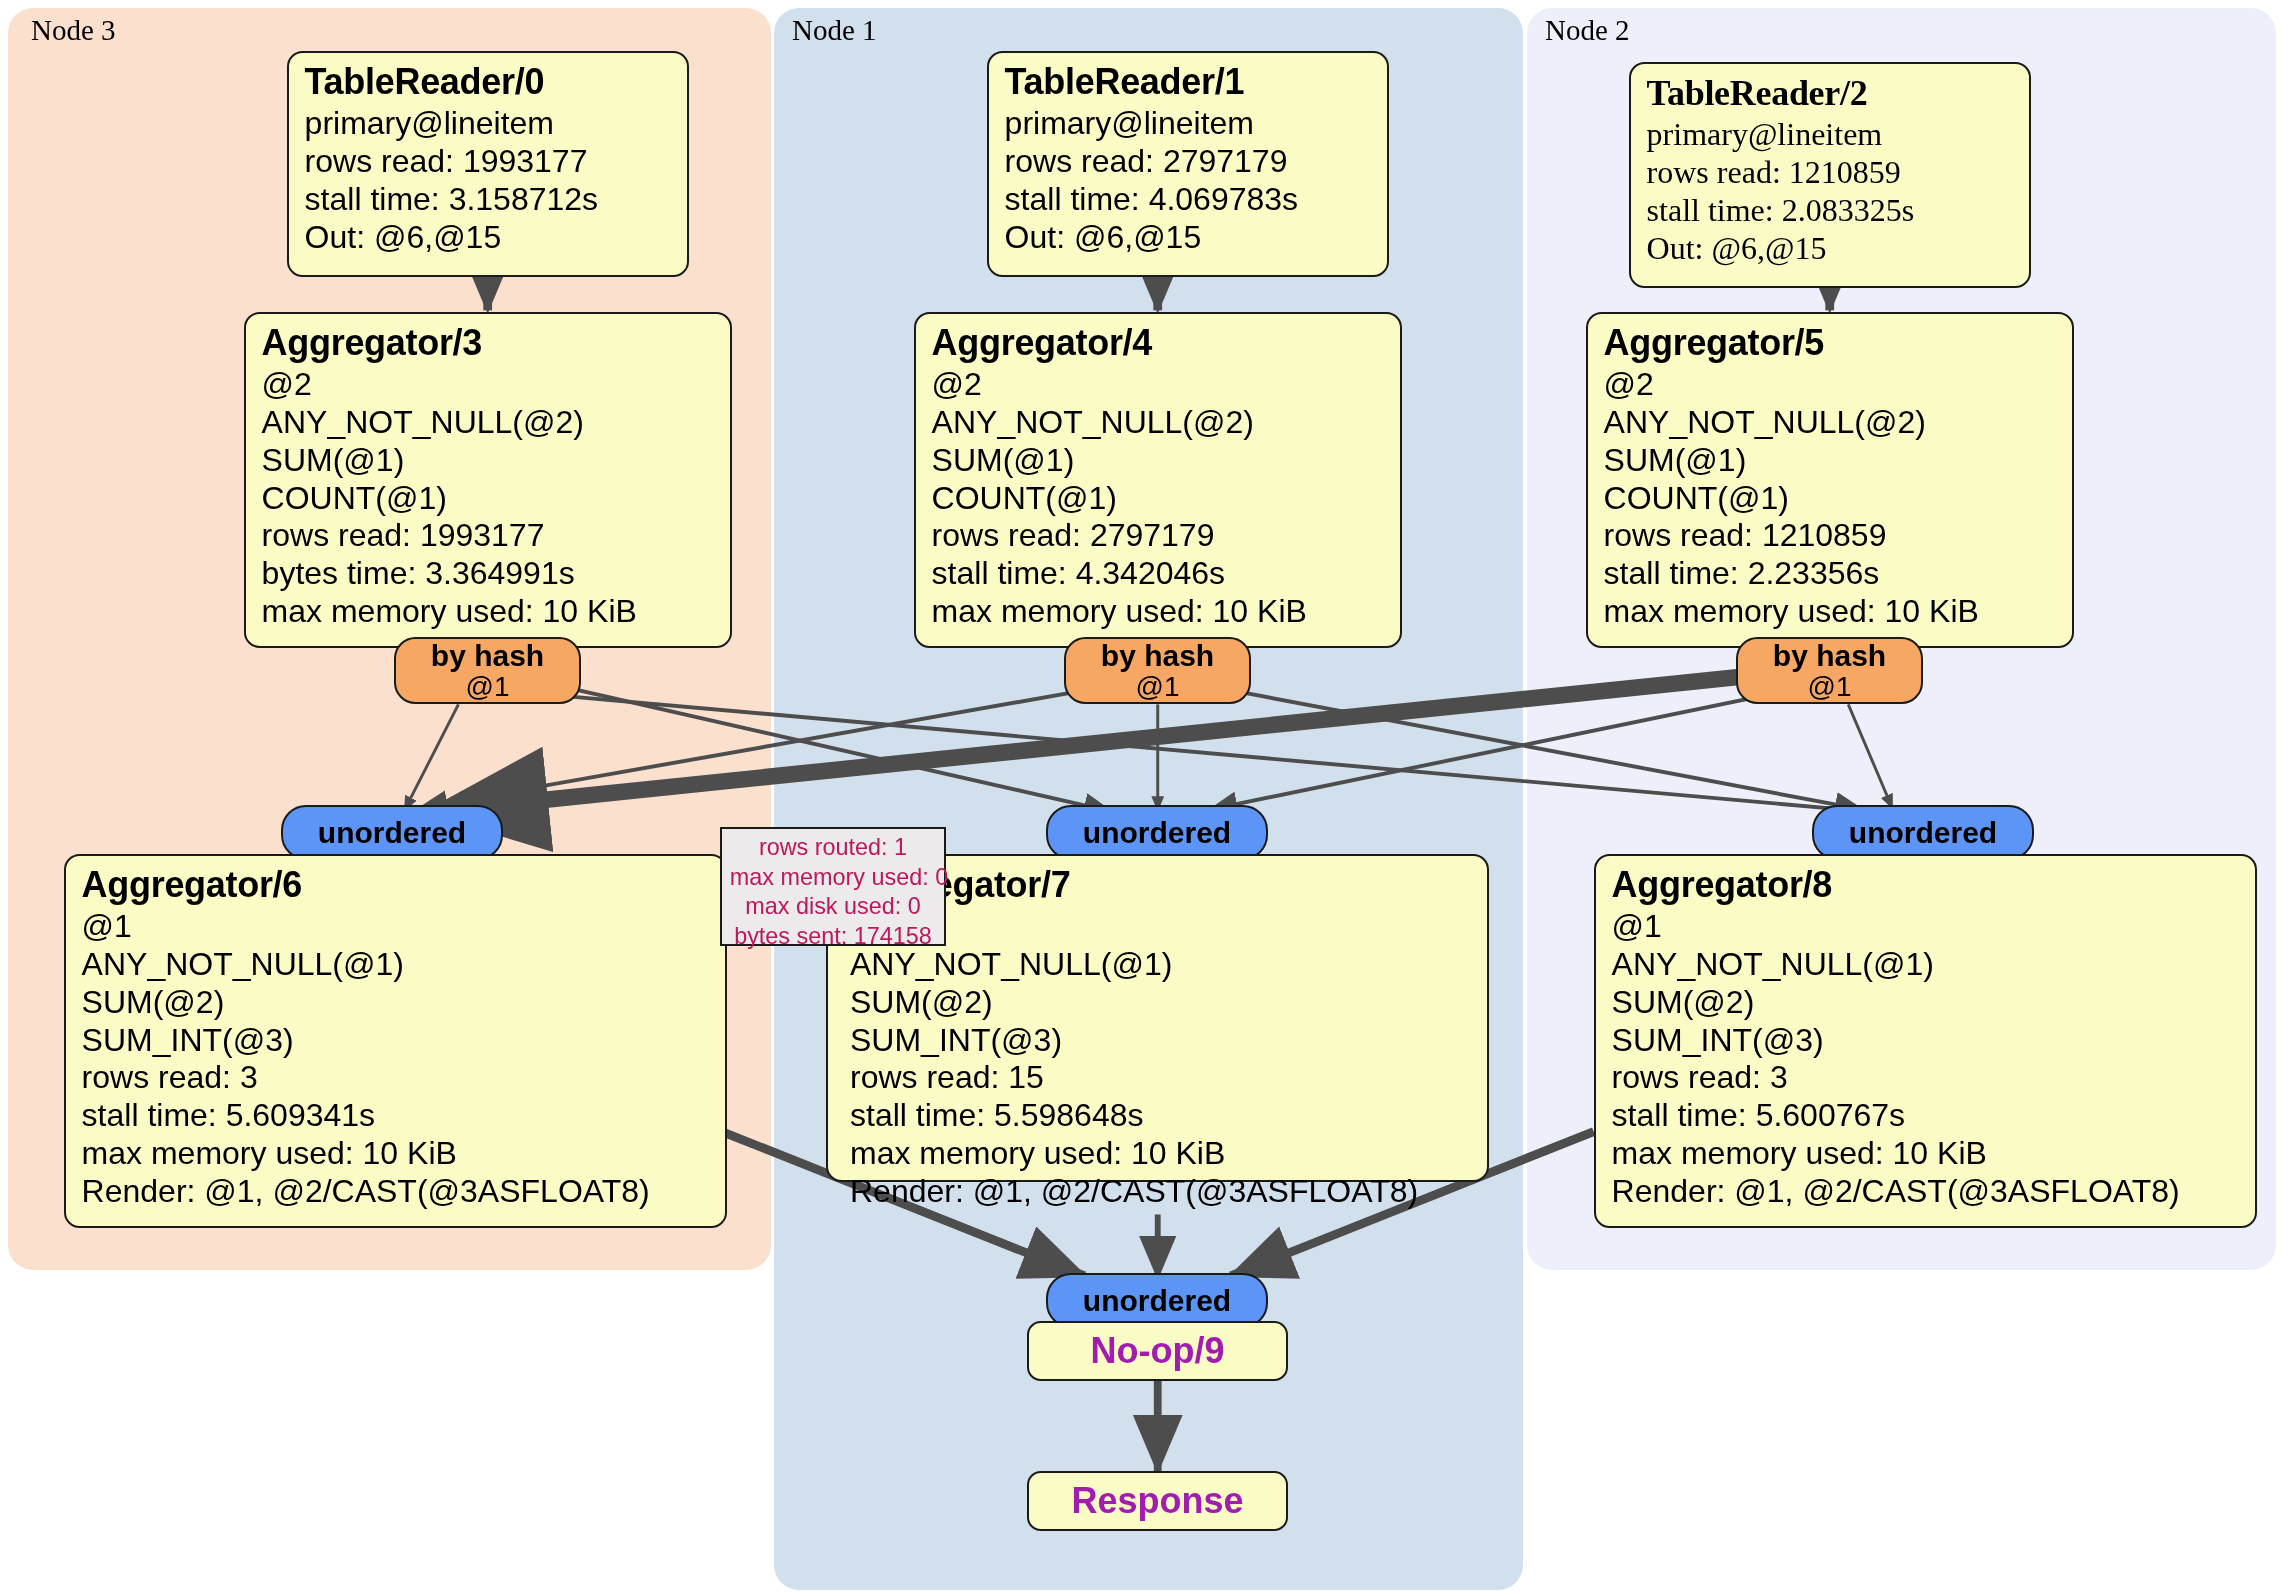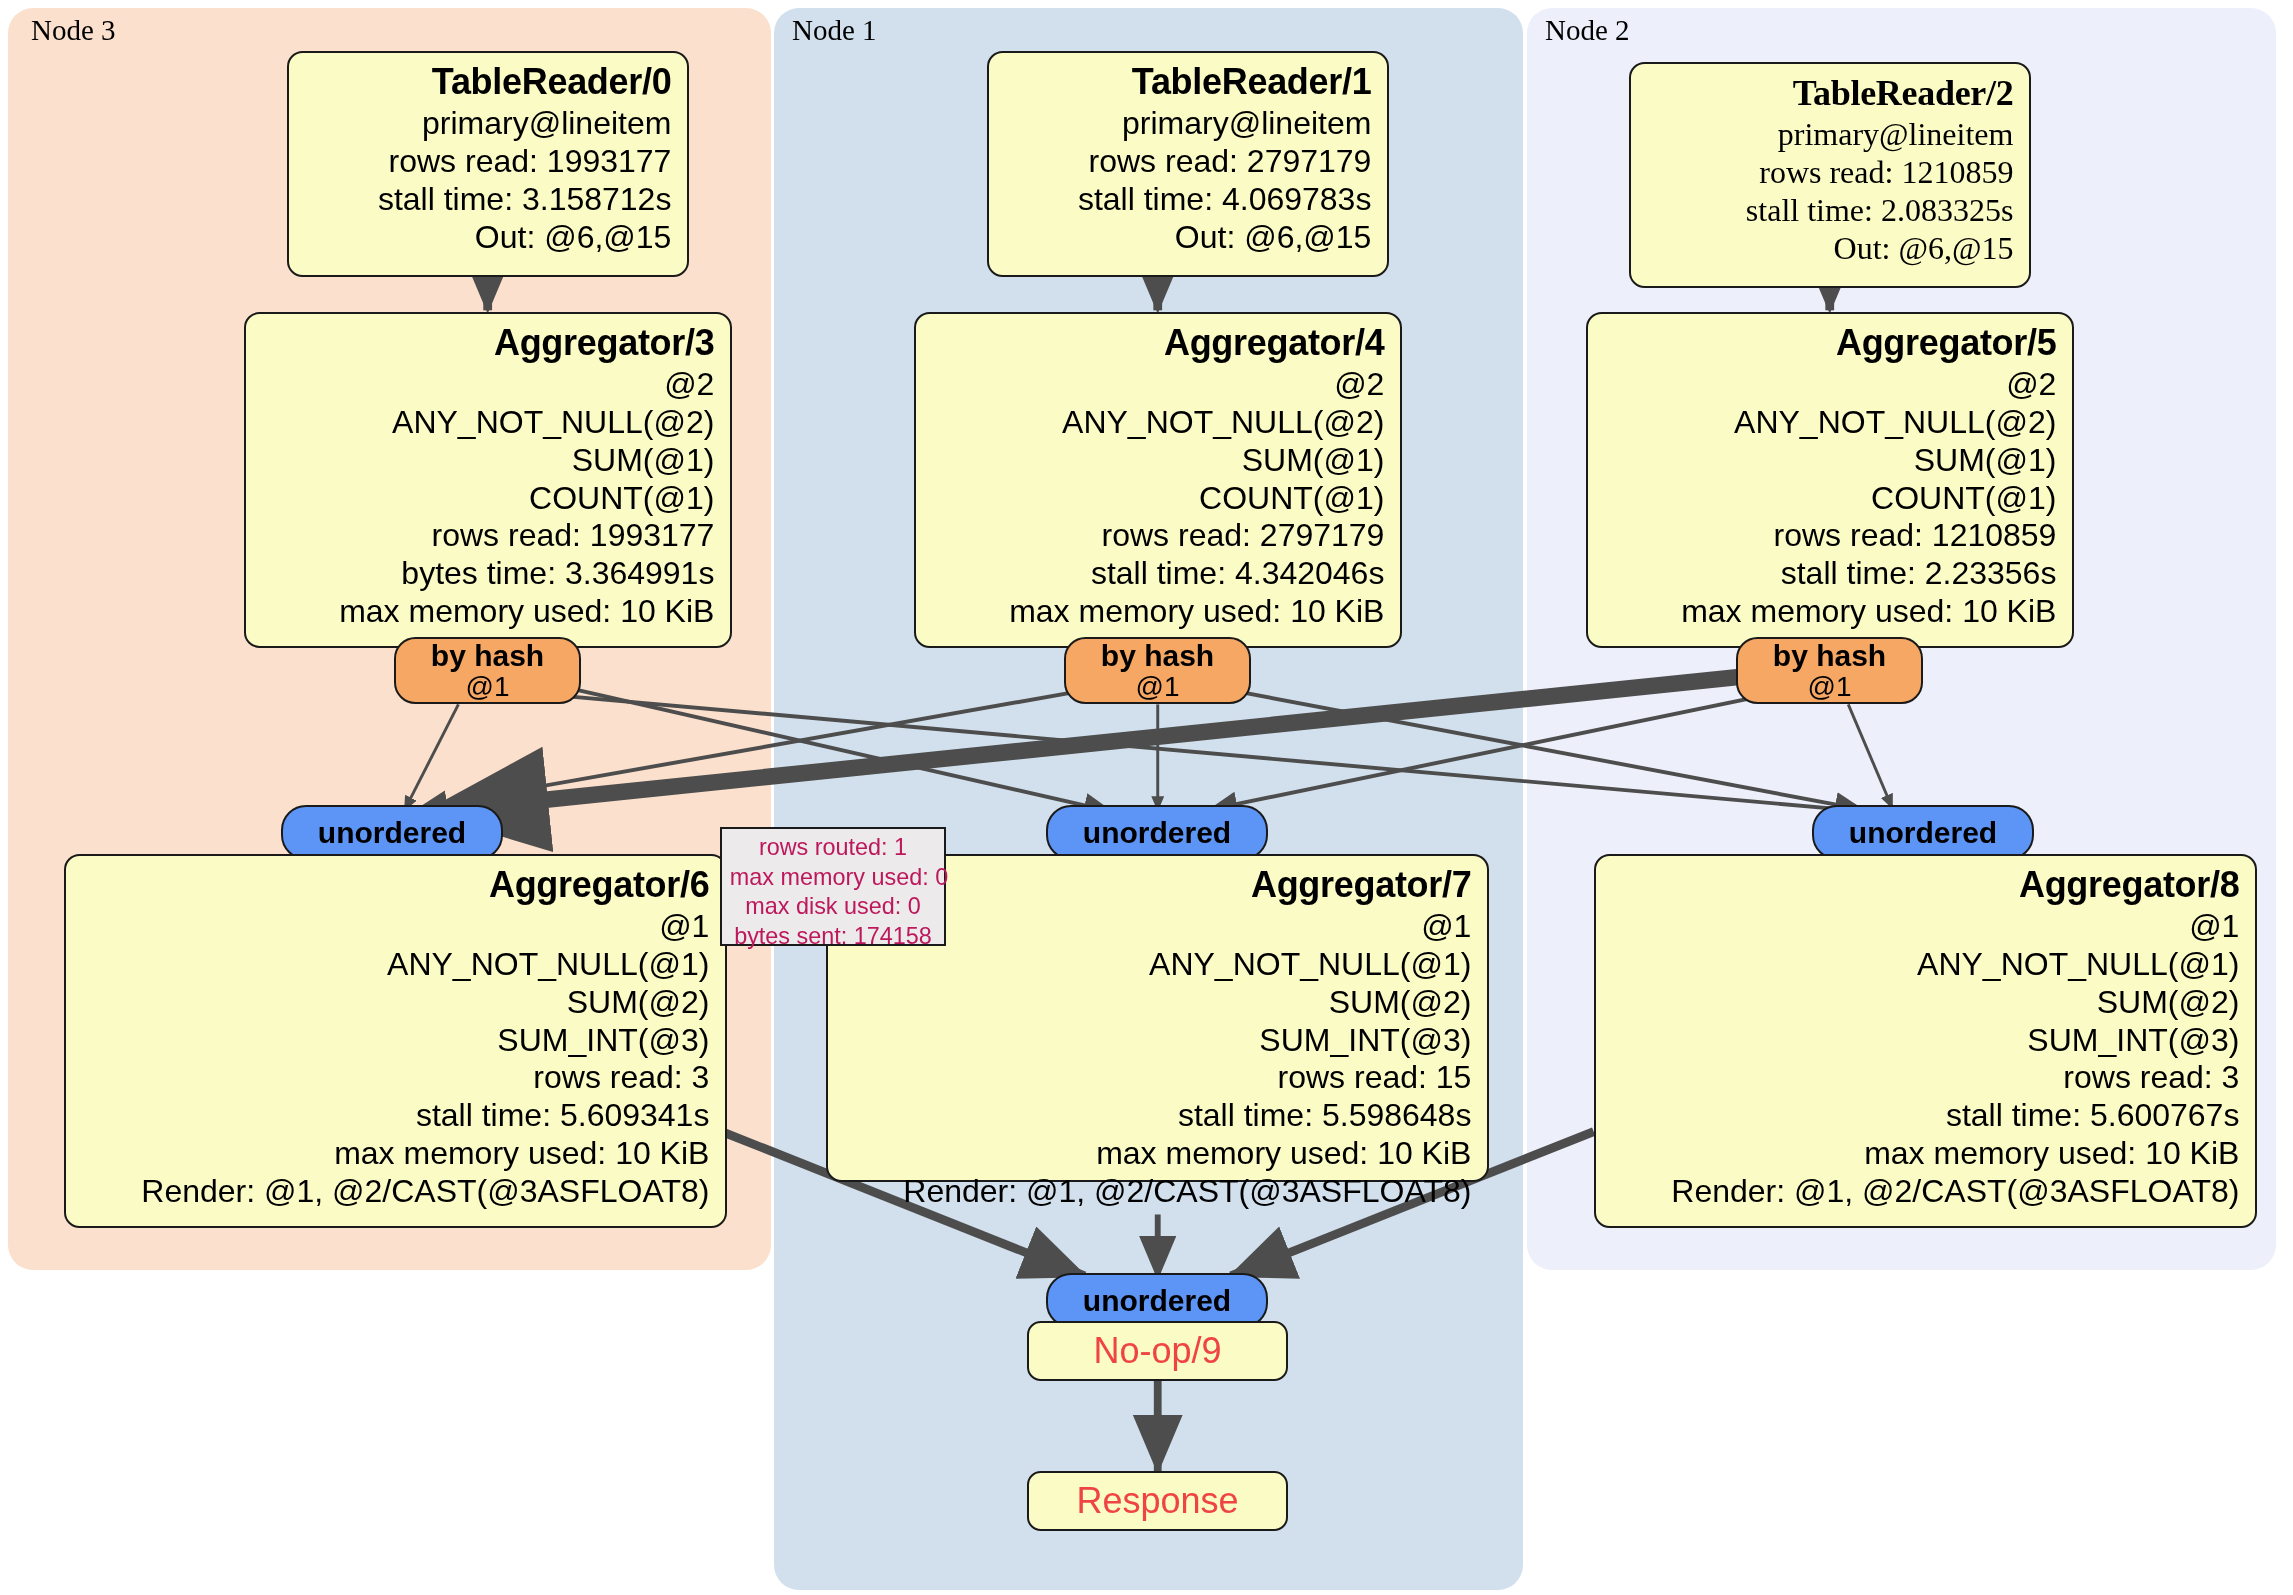--- a/index.html
+++ b/index.html
@@ -27,21 +27,21 @@
   
   #edges{position:absolute;left:0;top:0;width:2294px;height:1596px;pointer-events:none;}
 
   
   .opbox{
     position:absolute;
     background:#fbfbc5;
     border:2.9px solid #1a1a1a;
     border-radius:15.6px;
     box-sizing:border-box;
-    text-align:right;
+    text-align:left;
     padding:7.8px 15.6px 11.7px 15.6px;
     line-height:1.18;
     color:#000;
   }
   .opbox .title{
     font-weight:bold;
     font-size:36px;
     letter-spacing:-0.3px;
     margin-bottom:2px;
     white-space:nowrap;
@@ -53,21 +53,21 @@
 
   
   .plainbox{
     position:absolute;
     background:#fbfbc5;
     border:2.9px solid #1a1a1a;
     border-radius:13.7px;
     box-sizing:border-box;
     text-align:center;
     display:flex;align-items:center;justify-content:center;
-    font-weight:normal;font-size:36px;color:#ef4444;
+    font-weight:bold;font-size:36px;color:#a21caf;
   }
 
   
   .pill{
     position:absolute;
     border:2.9px solid #1a1a1a;
     box-sizing:border-box;
     text-align:center;
     color:#000;
     display:flex;flex-direction:column;align-items:center;justify-content:center;

